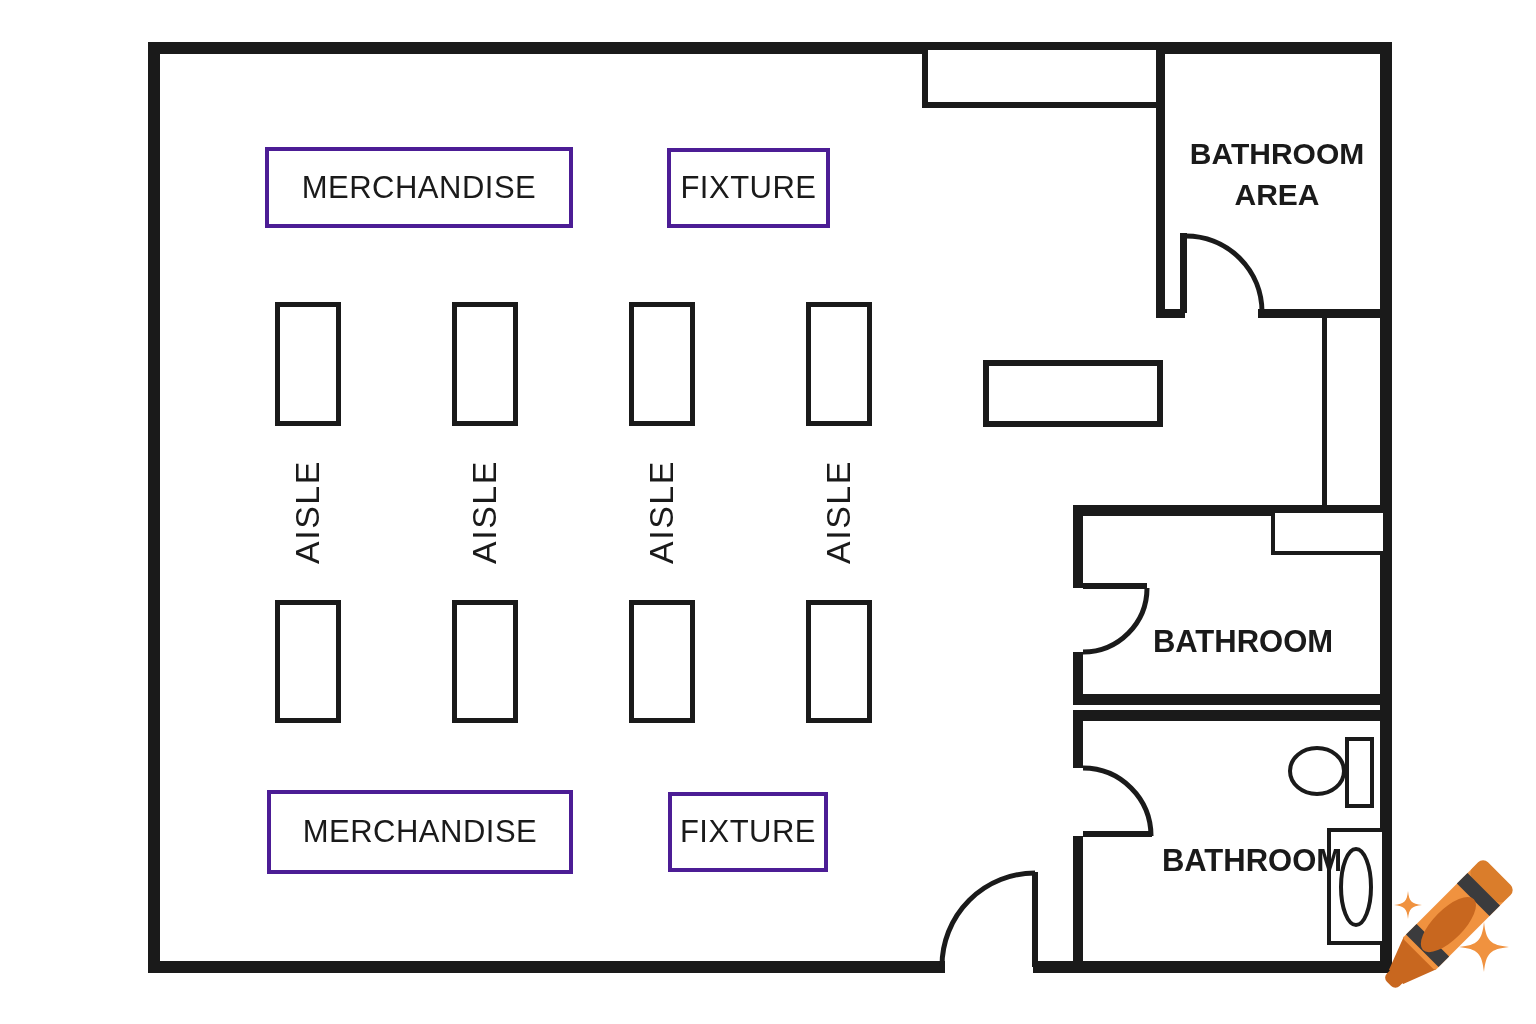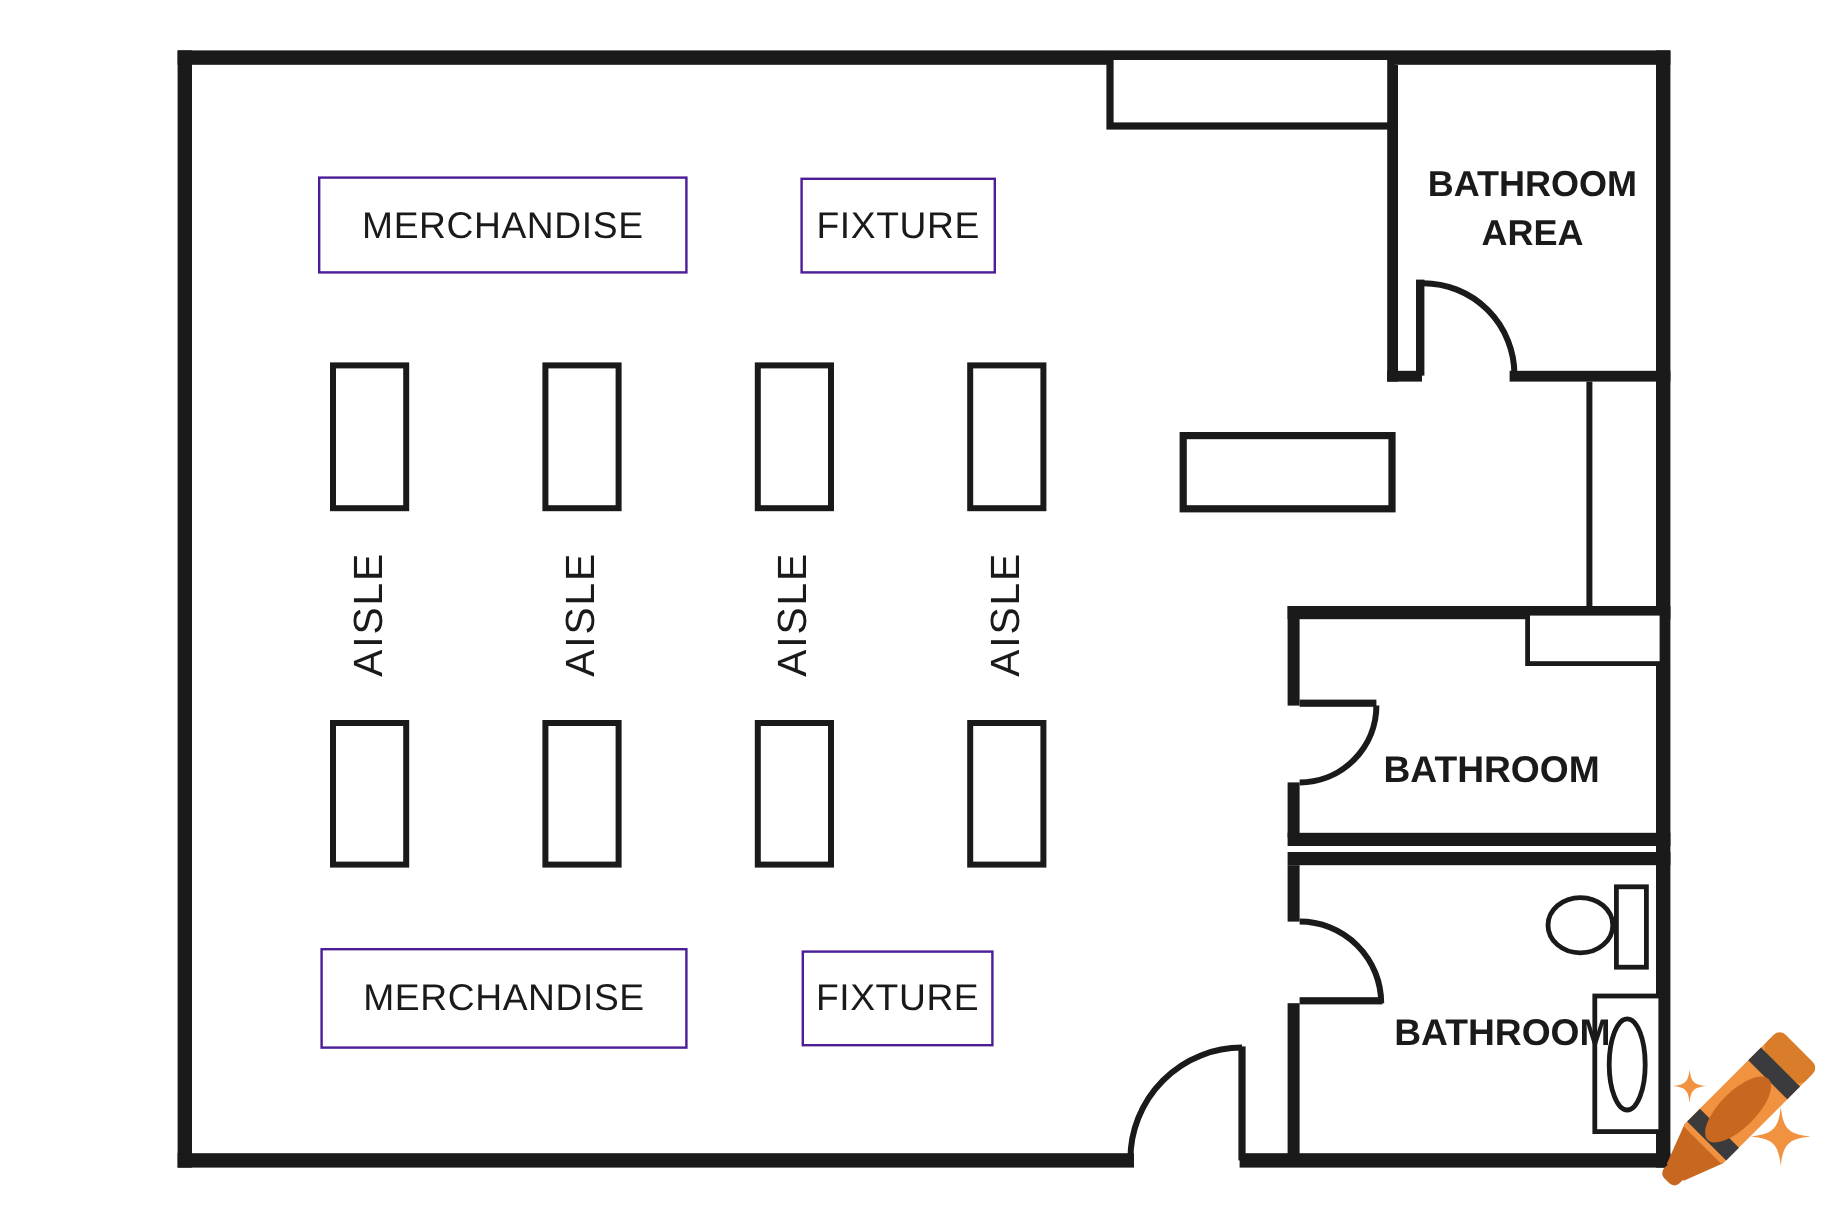--- a/index.html
+++ b/index.html
@@ -4,21 +4,21 @@
 <title>Store Floor Plan</title>
 <style>
   html,body{margin:0;padding:0;background:#ffffff;}
   #canvas{
     position:relative;width:1536px;height:1024px;background:#ffffff;overflow:hidden;
     font-family:"Liberation Sans", sans-serif;color:#1a1a1a;
   }
   #plan-svg{position:absolute;left:0;top:0;width:1536px;height:1024px;}
   .lbl{position:absolute;display:flex;align-items:center;justify-content:center;
        white-space:nowrap;color:#1a1a1a;}
-  .box-label{border:2px solid #4c1d95;background:#ffffff;box-sizing:border-box;
+  .box-label{border:4px solid #4c1d95;background:#ffffff;box-sizing:border-box;
        font-size:31px;font-weight:400;letter-spacing:.5px;}
   .merch-top{left:265px;top:147px;width:308px;height:81px;}
   .fixture-top{left:667px;top:148px;width:163px;height:80px;}
   .merch-bottom{left:267px;top:790px;width:306px;height:84px;}
   .fixture-bottom{left:668px;top:792px;width:160px;height:80px;}
   .aisle-rect{position:absolute;border:5px solid #1a1a1a;background:#ffffff;
        box-sizing:border-box;width:66px;}
   .aisle-rect.row-top{top:302px;height:124px;}
   .aisle-rect.row-bottom{top:600px;height:123px;}
   .col-1{left:275px;} .col-2{left:452px;} .col-3{left:629px;} .col-4{left:806px;}

